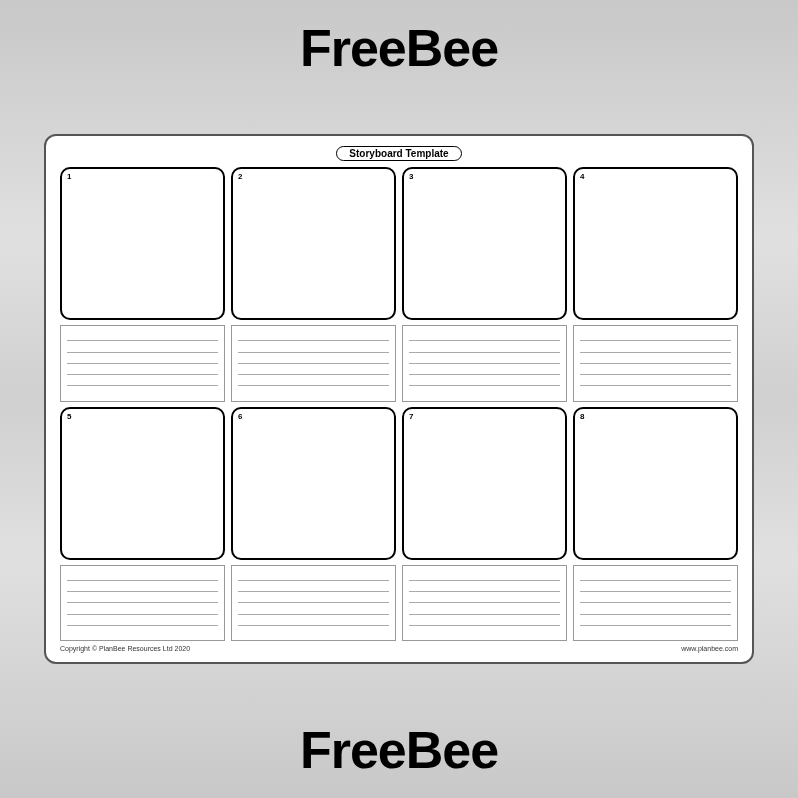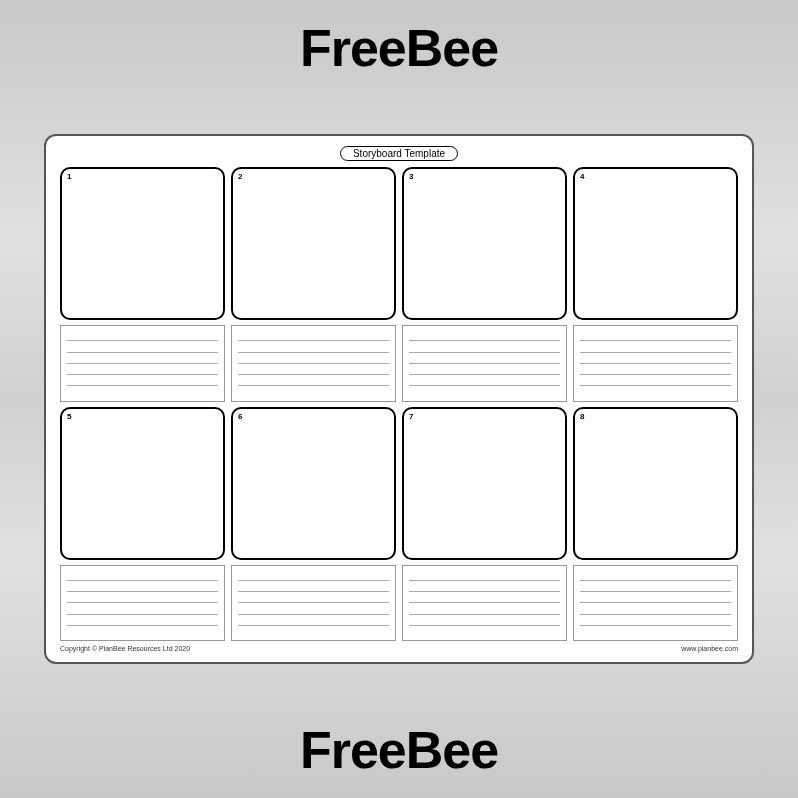--- a/index.html
+++ b/index.html
@@ -41,21 +41,21 @@
       border: 2px solid #555;
       border-radius: 12px;
       display: flex;
       flex-direction: column;
       align-items: center;
       padding: 10px 14px 8px 14px;
     }
 
     .doc-title {
       font-size: 10px;
-      font-weight: normal;
+      font-weight: bold;
       font-family: Arial, sans-serif;
       margin-bottom: 6px;
       color: #000;
       border: 1px solid #000;
       border-radius: 8px;
       padding: 1px 12px;
     }
 
     .grid-section {
       display: flex;

